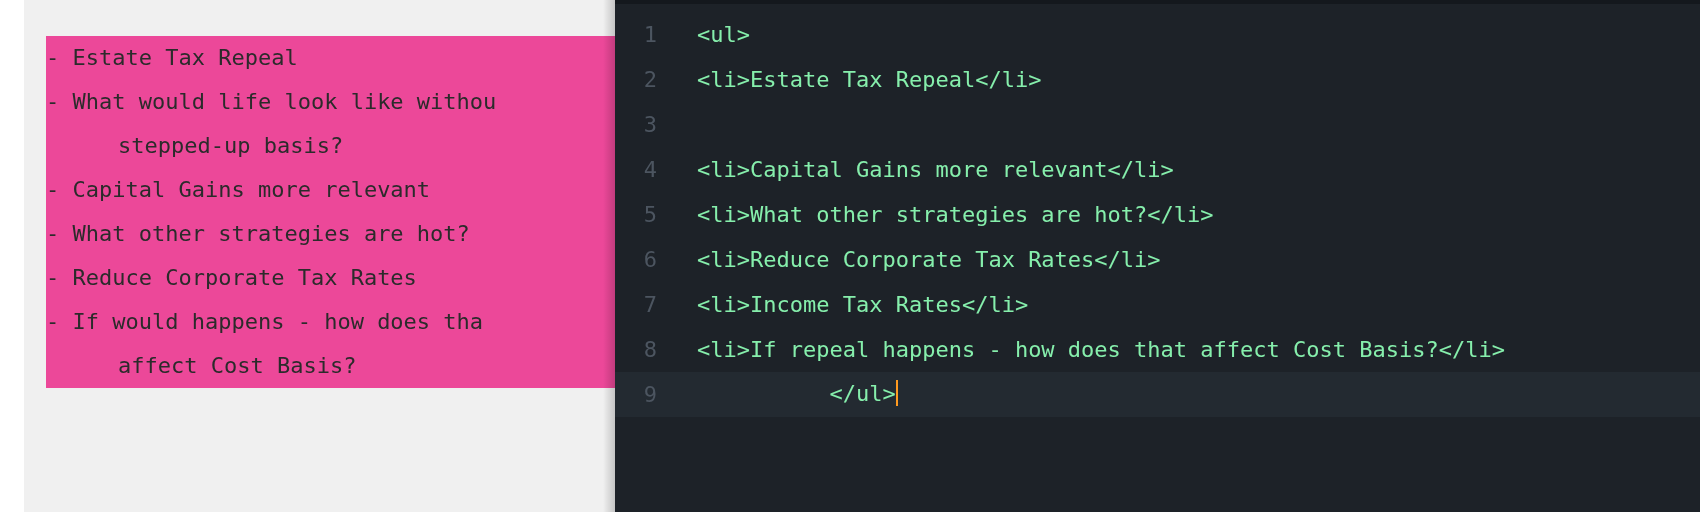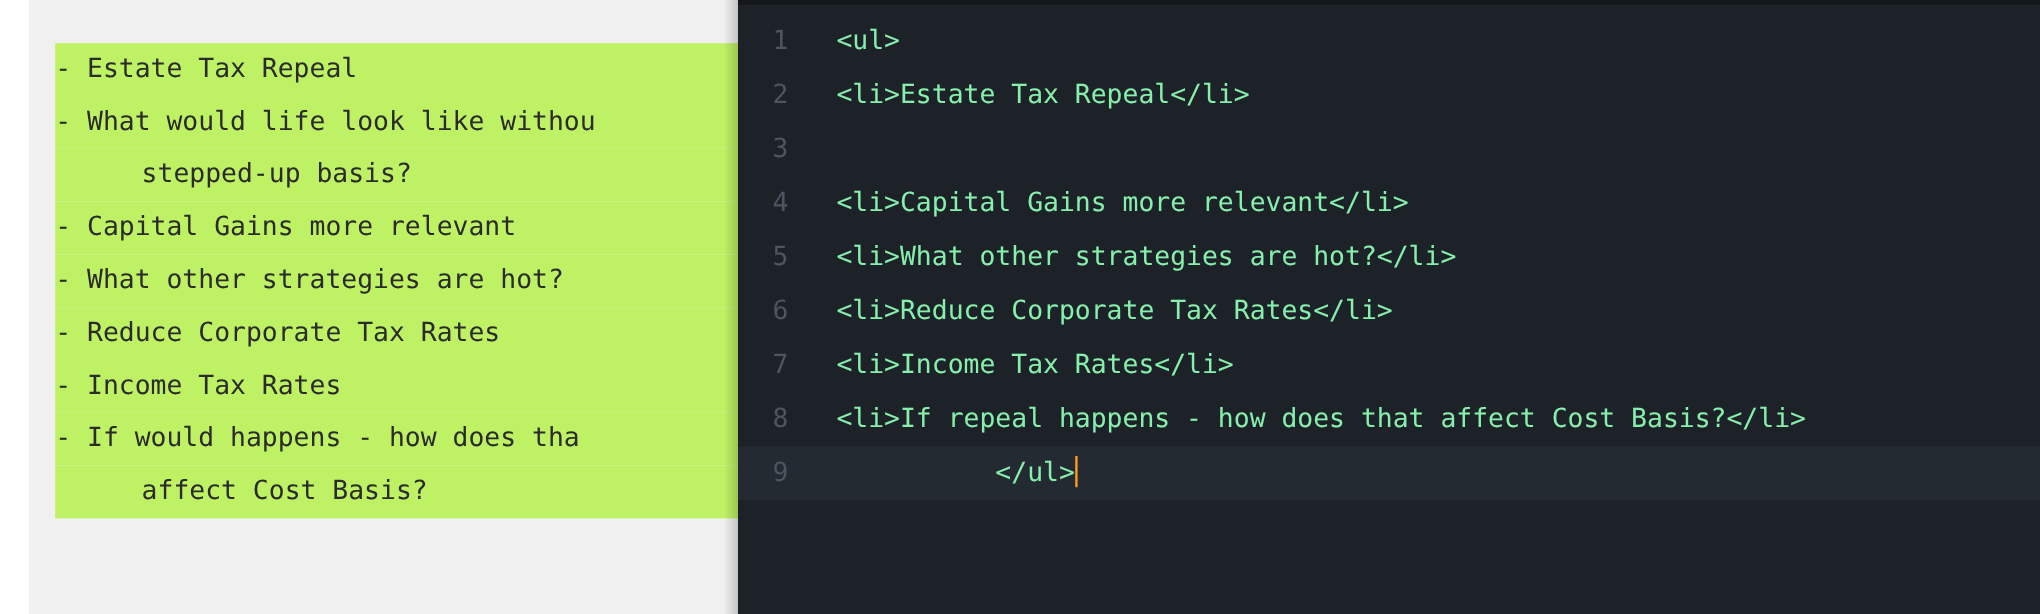--- a/index.html
+++ b/index.html
@@ -20,21 +20,21 @@
     left: 0; top: 0;
     width: 24px; height: 100%;
     background: #ffffff;
   }
   .md-list { list-style: none; }
   .md-list li {
     font-size: 22px;
     line-height: 44px;
     color: #2b2b2b;
     white-space: pre;
-    background: #bef264;
+    background: #ec4899;
     padding: 0 6px 0 0;
     display: block;
   }
   .md-list li.wrap-cont { padding-left: 72px; } 
   .left-shadow {
     position: absolute;
     right: 0; top: 0;
     width: 12px; height: 100%;
     background: linear-gradient(to right, rgba(0,0,0,0), rgba(0,0,0,0.18));
     pointer-events: none;
@@ -87,21 +87,20 @@
 
   <div class="left-panel">
     <div class="doc-margin"></div>
     <ul class="md-list">
       <li>- Estate Tax Repeal</li>
       <li>- What would life look like withou</li>
       <li class="wrap-cont">stepped-up basis?</li>
       <li>- Capital Gains more relevant</li>
       <li>- What other strategies are hot?</li>
       <li>- Reduce Corporate Tax Rates</li>
-      <li>- Income Tax Rates</li>
       <li>- If would happens - how does tha</li>
       <li class="wrap-cont">affect Cost Basis?</li>
     </ul>
     <div class="left-shadow"></div>
   </div>
 
   <div class="right-panel">
     <div class="tab-rule"></div>
     <div class="editor">
 

